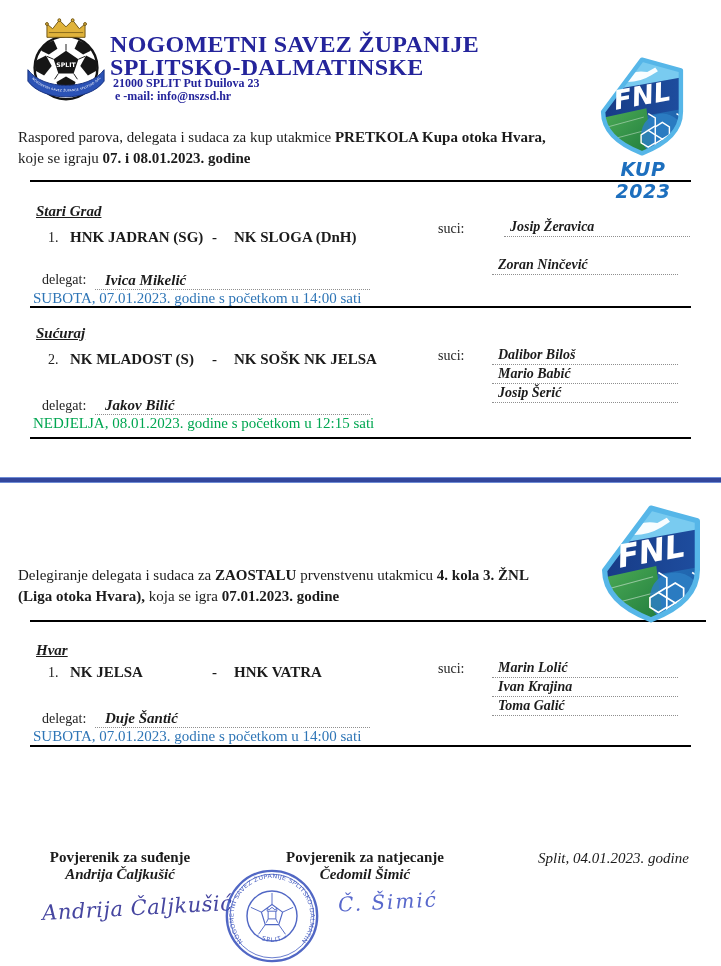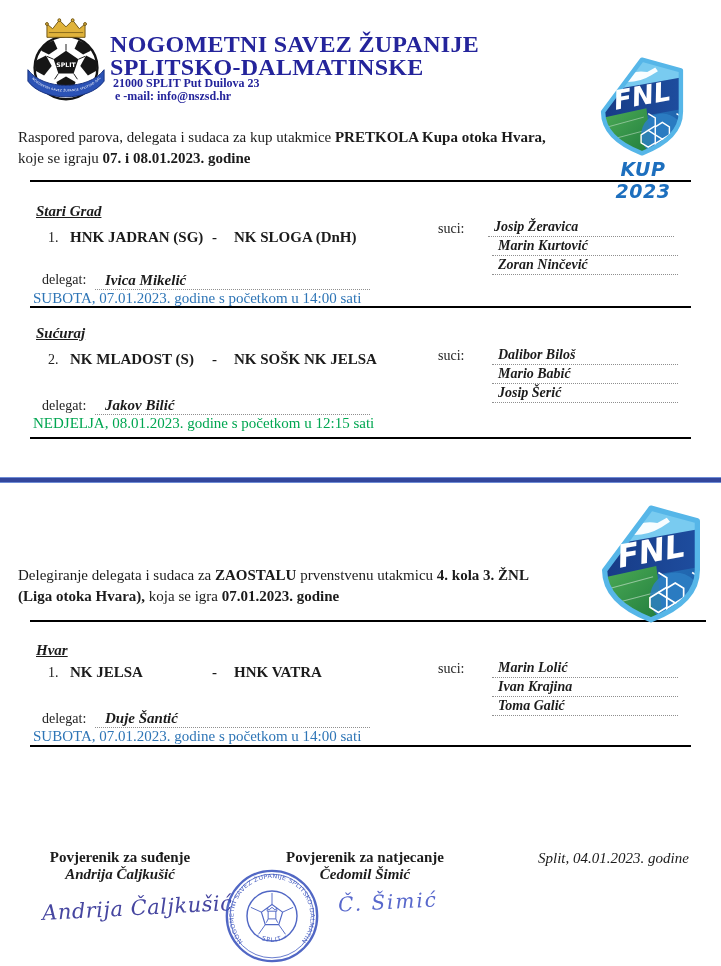--- a/index.html
+++ b/index.html
@@ -126,22 +126,21 @@
   <div class="abs divider" style="left:0;top:477px;width:721px;height:6px;"></div>
   <div class="abs hairline" style="left:30px;top:620px;width:676px;"></div>
   <div class="abs hairline" style="left:30px;top:745px;width:661px;"></div>
 
   <div class="abs venue" style="left:36px;top:203px;">Stari Grad</div>
   <div class="abs matchnum" style="left:48px;top:230px;">1.</div>
   <div class="abs club" style="left:70px;top:229px;">HNK JADRAN (SG)</div>
   <div class="abs club" style="left:212px;top:229px;">-</div>
   <div class="abs club" style="left:234px;top:229px;">NK SLOGA (DnH)</div>
   <div class="abs lbl" style="left:438px;top:221px;">suci:</div>
-  <div class="abs refrow" style="left:488px;top:218px;">Josip Žeravica</div>
-  <div class="abs refrow" style="left:492px;top:237px;">Marin Kurtović</div>
+  <div class="abs refrow" style="left:504px;top:218px;">Josip Žeravica</div>
   <div class="abs refrow" style="left:492px;top:256px;">Zoran Ninčević</div>
   <div class="abs lbl" style="left:42px;top:272px;">delegat:</div>
   <div class="abs delg" style="left:95px;top:271px;">Ivica Mikelić</div>
   <div class="abs dateline blue" style="left:33px;top:290px;">SUBOTA, 07.01.2023. godine s početkom u 14:00 sati</div>
 
   <div class="abs venue" style="left:36px;top:325px;">Sućuraj</div>
   <div class="abs matchnum" style="left:48px;top:352px;">2.</div>
   <div class="abs club" style="left:70px;top:351px;">NK MLADOST (S)</div>
   <div class="abs club" style="left:212px;top:351px;">-</div>
   <div class="abs club" style="left:234px;top:351px;">NK SOŠK NK JELSA</div>

